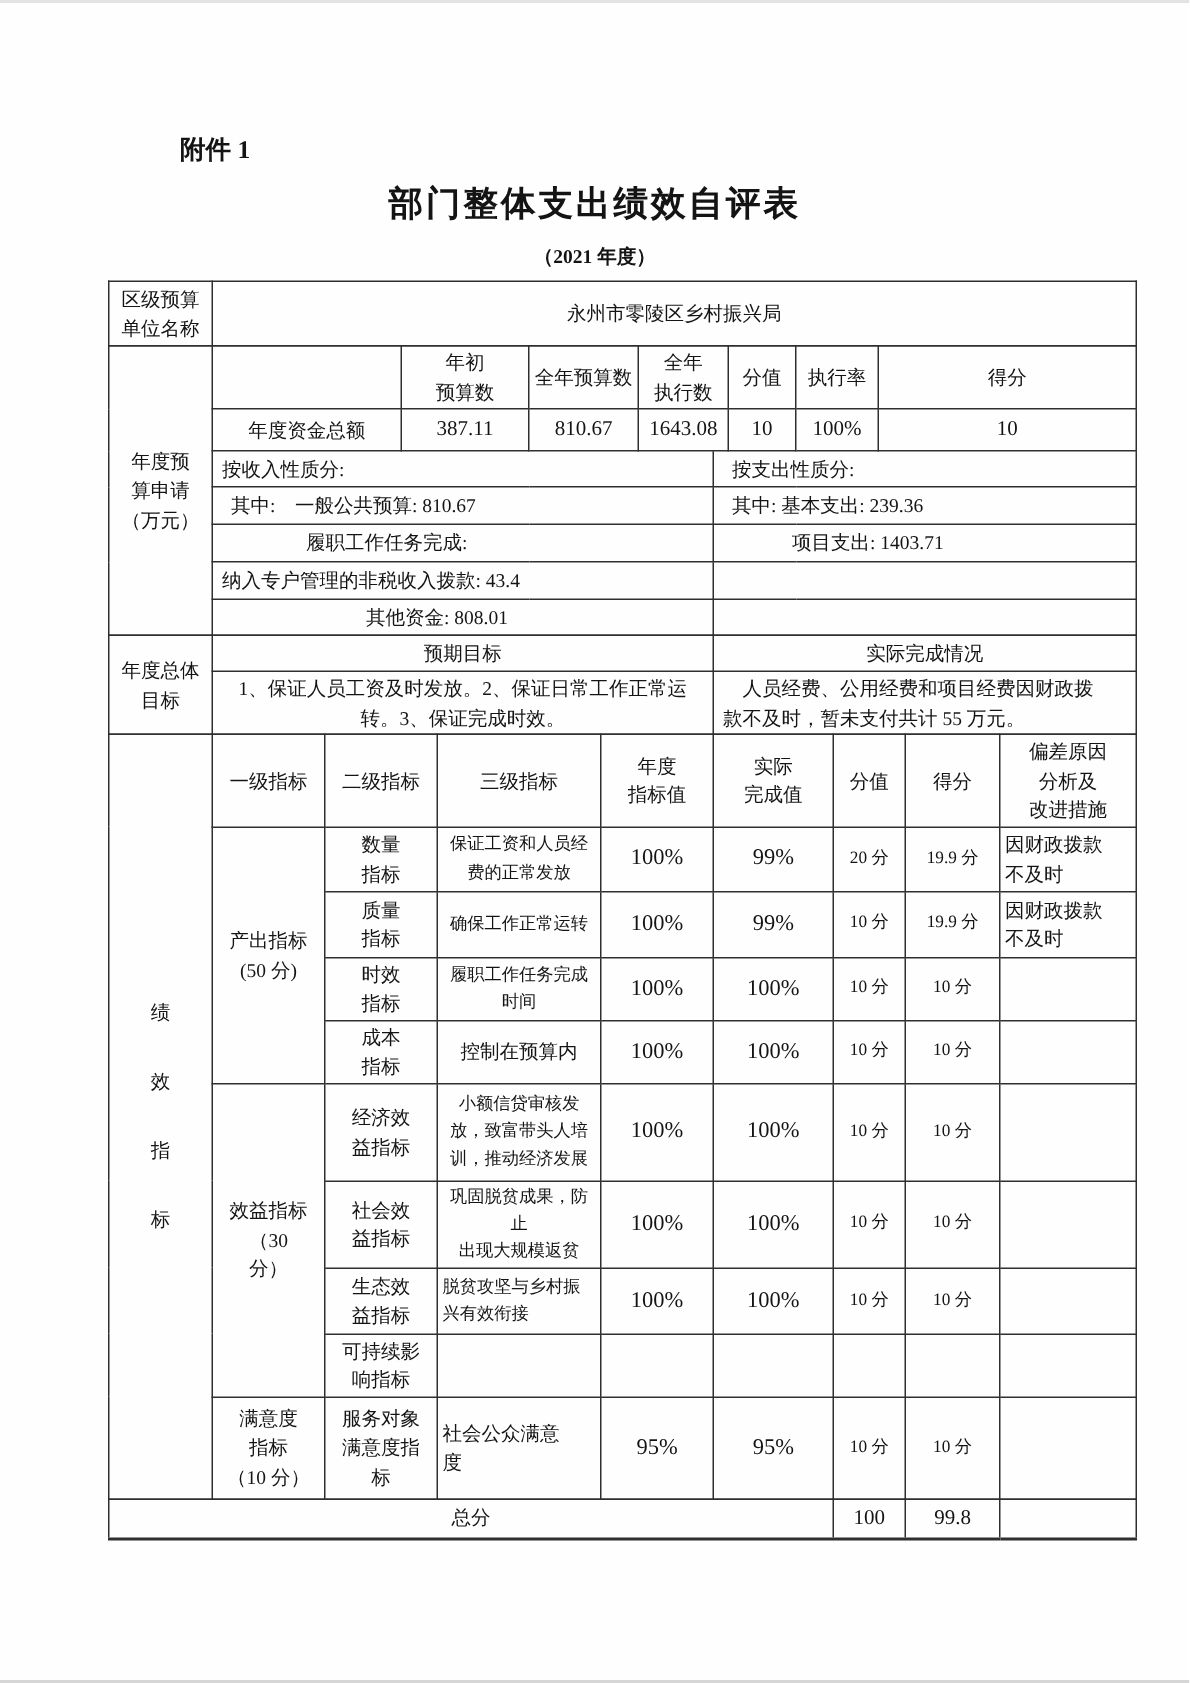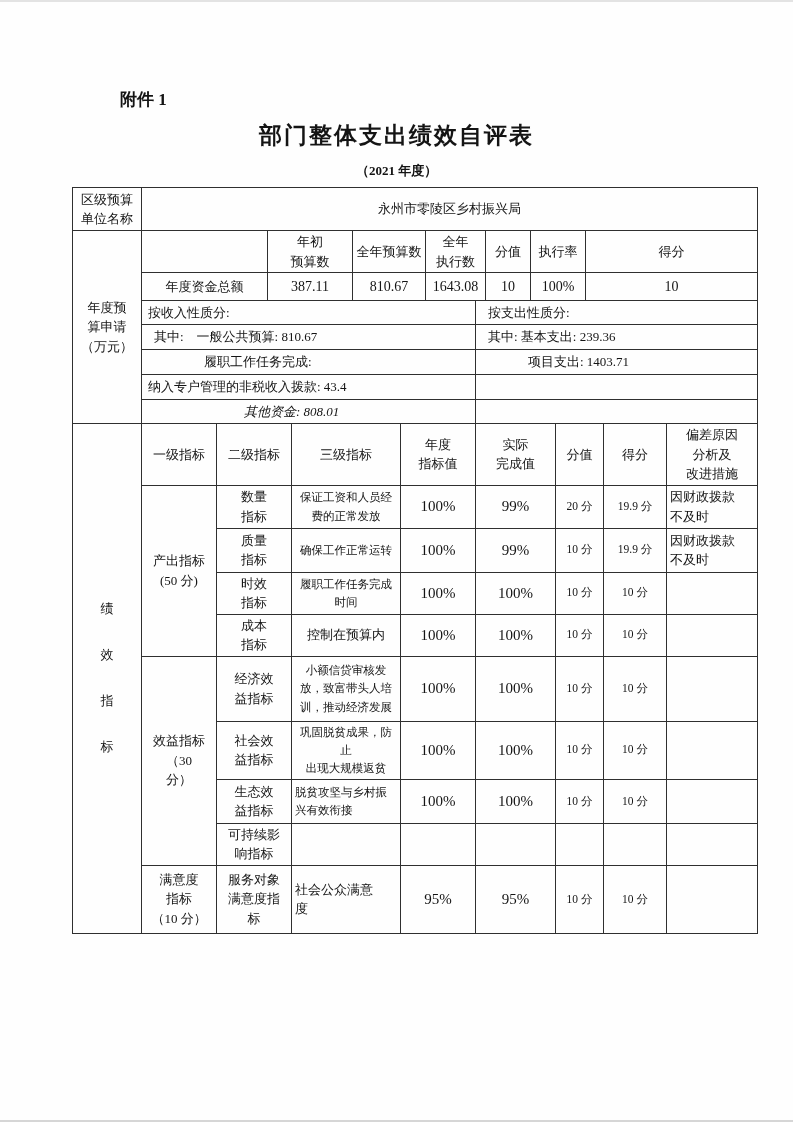--- a/index.html
+++ b/index.html
@@ -30,21 +30,21 @@
   
   .left{text-align:left;}
   .sm{font-size:11.5px;line-height:1.6;margin-left:36px;}
   .pct{font-size:15px;}
   .num{font-size:14px;}
   .score{font-size:11.5px;}
   .v-label{line-height:46px;font-size:13px;}
   .ind-a{padding-left:12px;margin-left:39px;}
   .ind-b{padding-left:62px;}
   .ind-c{padding-left:6px;}
-  .ind-d{padding-left:102px;font-style:italic;}
+  .ind-d{padding-left:102px;}
   .ind-e{padding-left:12px;}
   .ind-f{padding-left:52px;}
   .goal-actual{padding-left:6px;padding-right:4px;}
 </style>
 </head>
 <body>
 
 <div class="page">
 
   <div class="attachment">附件 1</div>
@@ -119,20 +119,41 @@
         <td colspan="4" class="left ind-c">纳入专户管理的非税收入拨款: 43.4</td>
         <td colspan="4"></td>
       </tr>
       <tr class="h23">
         <td colspan="4" class="left ind-d">其他资金: 808.01</td>
         <td colspan="4"></td>
       </tr>
     </tbody>
       </table>
 
+    <table>
+      <colgroup>
+          <col style="width:69px">
+          <col style="width:334px">
+          <col style="width:282px">
+        </colgroup>
+      <tbody>
+          <tr class="h23">
+        <td rowspan="2">年度总体
+目标</td>
+        <td>预期目标</td>
+        <td>实际完成情况</td>
+      </tr>
+      <tr class="h34">
+        <td>1、保证人员工资及时发放。2、保证日常工作正常运
+转。3、保证完成时效。</td>
+        <td class="left goal-actual">　人员经费、公用经费和项目经费因财政拨
+款不及时，暂未支付共计 55 万元。</td>
+      </tr>
+    </tbody>
+      </table>
 
     <table>
       <colgroup>
         <col style="width:69px">
           <col style="width:75px">
           <col style="width:75px">
           <col style="width:109px">
         <col style="width:75px">
           <col style="width:80px">
           <col style="width:48px">
@@ -262,15 +283,31 @@
 度</td>
         <td class="pct">95%</td>
         <td class="pct">95%</td>
         <td class="score">10 分</td>
         <td class="score">10 分</td>
         <td class="left"></td>
       </tr>
     </tbody>
       </table>
 
+    <table class="last-table">
+      <colgroup>
+          <col style="width:483px">
+          <col style="width:48px">
+          <col style="width:63px">
+          <col style="width:91px">
+        </colgroup>
+      <tbody>
+          <tr class="h25">
+        <td>总分</td>
+        <td class="num">100</td>
+        <td class="num">99.8</td>
+        <td></td>
+      </tr>
+    </tbody>
+      </table>
 
   </div>
 </div>
 
 </body></html>

